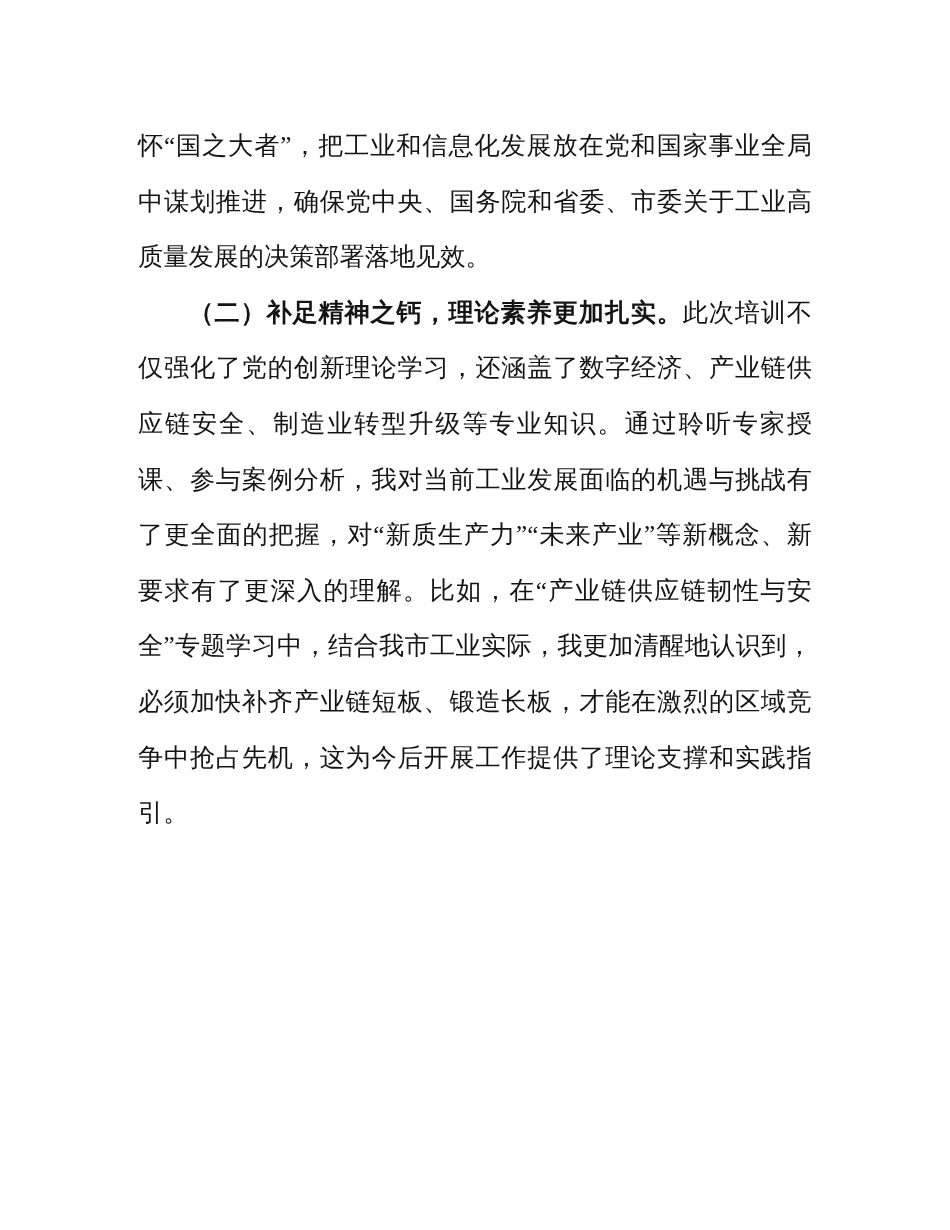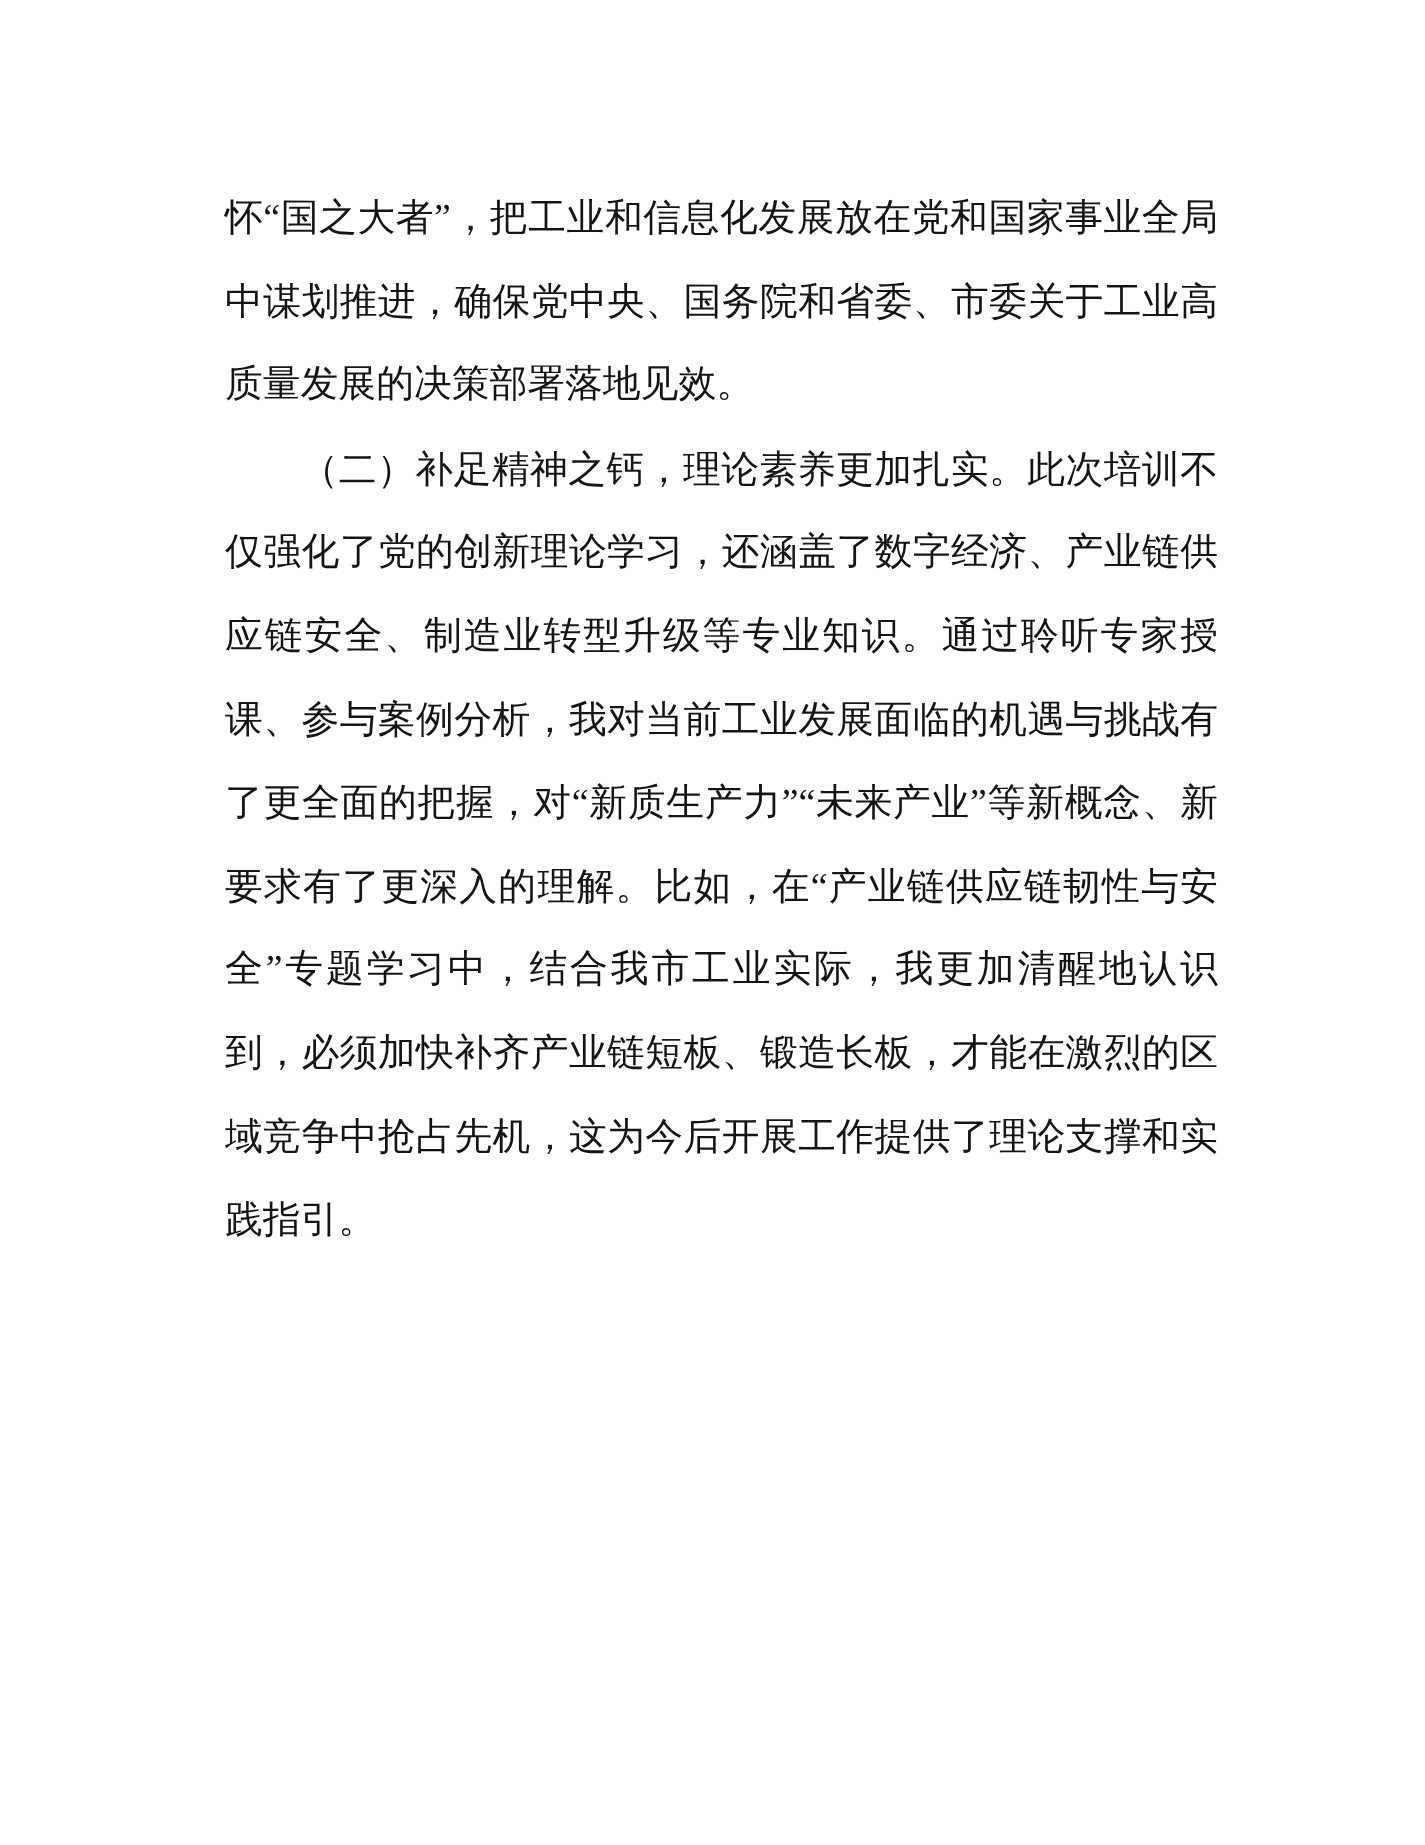--- a/index.html
+++ b/index.html
@@ -21,41 +21,41 @@
     background: #ffffff;
     box-sizing: border-box;
   }
   .text-column {
     position: absolute;
     left: 138px;
     top: 118px;
     width: 674px;
   }
   .para {
-    margin: 0 0 0 12px;
+    margin: 0 0 0 0;
     font-size: 25.2px;
     line-height: 55.6px;
     text-align: justify;
     text-justify: inter-character;
     text-align-last: left;
     letter-spacing: 0;
     color: #141414;
     font-family: "Liberation Serif", "DejaVu Serif", serif;
     -webkit-font-smoothing: antialiased;
   }
   
   .para.continuation {
     text-indent: 0;
   }
   
   .para.indent {
     text-indent: 50.4px;
   }
   .heading-run {
-    font-weight: normal;
+    font-weight: bold;
     font-family: "DejaVu Sans", "Liberation Sans", sans-serif;
     letter-spacing: 0;
   }
   .body-run {
     font-weight: normal;
     font-family: "Liberation Serif", "DejaVu Serif", serif;
   }
 </style>
 </head>
 <body>

